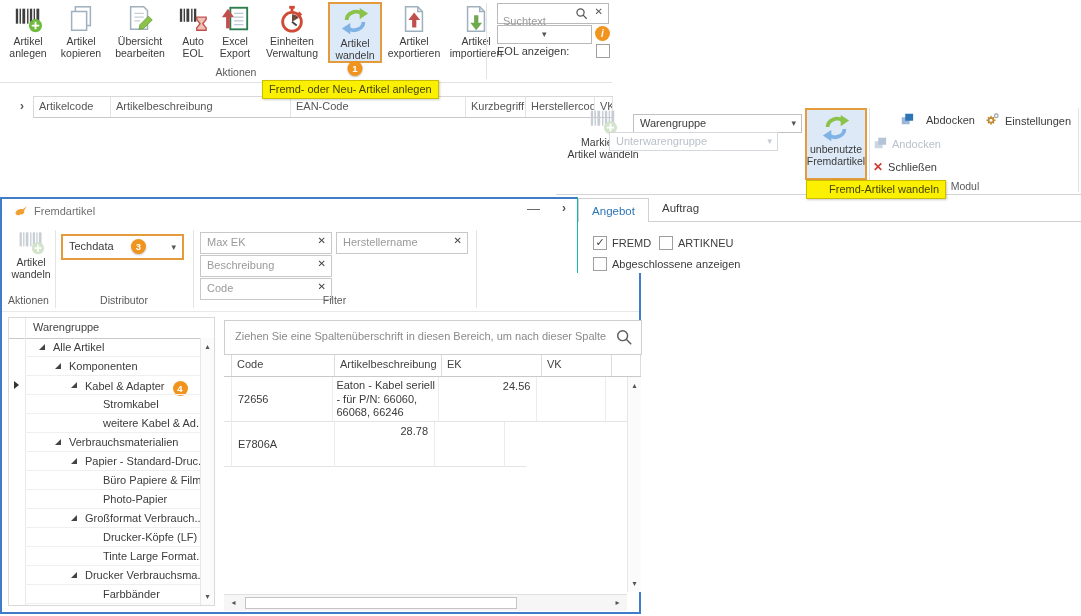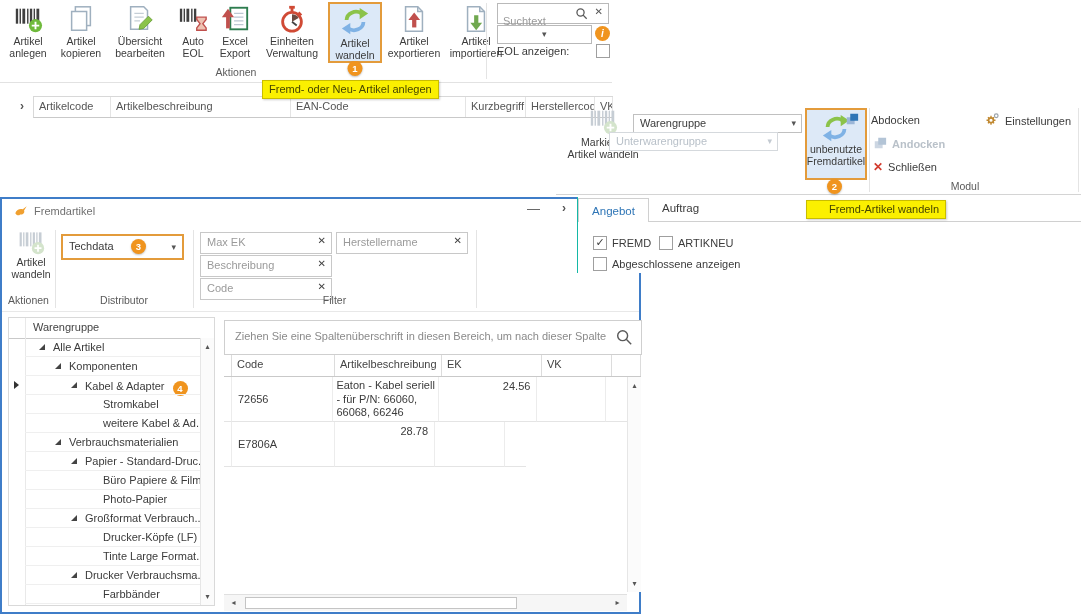--- a/index.html
+++ b/index.html
@@ -266,38 +266,38 @@
           <polygon points="11,18 2,24 11,30" fill="#7fb2e5"></polygon>
         </svg>
     </span>
     <span>unbenutzte</span>
     <span>Fremdartikel</span>
   </div>
   <div class="badge" style="left:827px;top:179px;">2</div>
 
   <div class="vsep" style="left:869px;top:108px;height:84px;"></div>
 
-  <div class="modbtn" style="left:845px;top:112px;gap:12px;">
+  <div class="modbtn" style="left:900px;top:112px;gap:12px;">
     <span><svg width="14" height="14" viewBox="0 0 16 16">
           <rect x="2" y="6" width="9" height="8" fill="#9bb6d8"></rect>
           <rect x="6" y="2" width="9" height="8" fill="#2e75b6"></rect>
         </svg></span>
     <span>Abdocken</span>
   </div>
   <div class="modbtn" style="left:985px;top:112px;">
     <span><svg width="15" height="15" viewBox="0 0 20 20">
           <circle cx="8" cy="11" r="3.2" fill="none" stroke="#c08830" stroke-width="2.2"></circle>
           <g stroke="#c08830" stroke-width="1.8">
             <path d="M8 5v2.5M8 14.5V17M2 11h2.5M11.5 11H14M3.9 6.9l1.8 1.8M10.3 13.3l1.8 1.8M12.1 6.9l-1.8 1.8M3.9 15.1l1.8-1.8"></path>
           </g>
           <circle cx="15" cy="5" r="2.4" fill="none" stroke="#99a1a9" stroke-width="1.6"></circle>
         </svg></span>
     <span>Einstellungen</span>
   </div>
-  <div class="modbtn dis" style="left:873px;top:136px;font-weight:bold;">
+  <div class="modbtn dis" style="left:873px;top:136px;">
     <span><svg width="14" height="14" viewBox="0 0 16 16">
           <rect x="2" y="6" width="9" height="8" fill="#ccd6e2"></rect>
           <rect x="6" y="2" width="9" height="8" fill="#b3c4d6"></rect>
         </svg></span>
     <span>Andocken</span>
   </div>
   <div class="modbtn" style="left:873px;top:160px;">
     <span style="color:#d23b2e;font-weight:bold;font-size:12px;">✕</span>
     <span>Schließen</span>
   </div>
@@ -498,15 +498,15 @@
 
     <div class="cb" style="left:15px;top:39px;">✓</div>
     <span class="lbl11" style="left:34px;top:40px;">FREMD</span>
     <div class="cb" style="left:81px;top:39px;"></div>
     <span class="lbl11" style="left:100px;top:40px;">ARTIKNEU</span>
     <div class="cb" style="left:15px;top:60px;"></div>
     <span class="lbl11" style="left:34px;top:61px;">Abgeschlossene anzeigen</span>
   </div>
   <div class="chev" style="left:562px;top:201px;z-index:21;">›</div>
 
-  <div class="tooltip" style="left:806px;top:200px;padding-left:22px;">Fremd-Artikel wandeln</div>
+  <div class="tooltip" style="left:806px;top:180px;padding-left:22px;">Fremd-Artikel wandeln</div>
 
 </div>
 
 </body></html>

